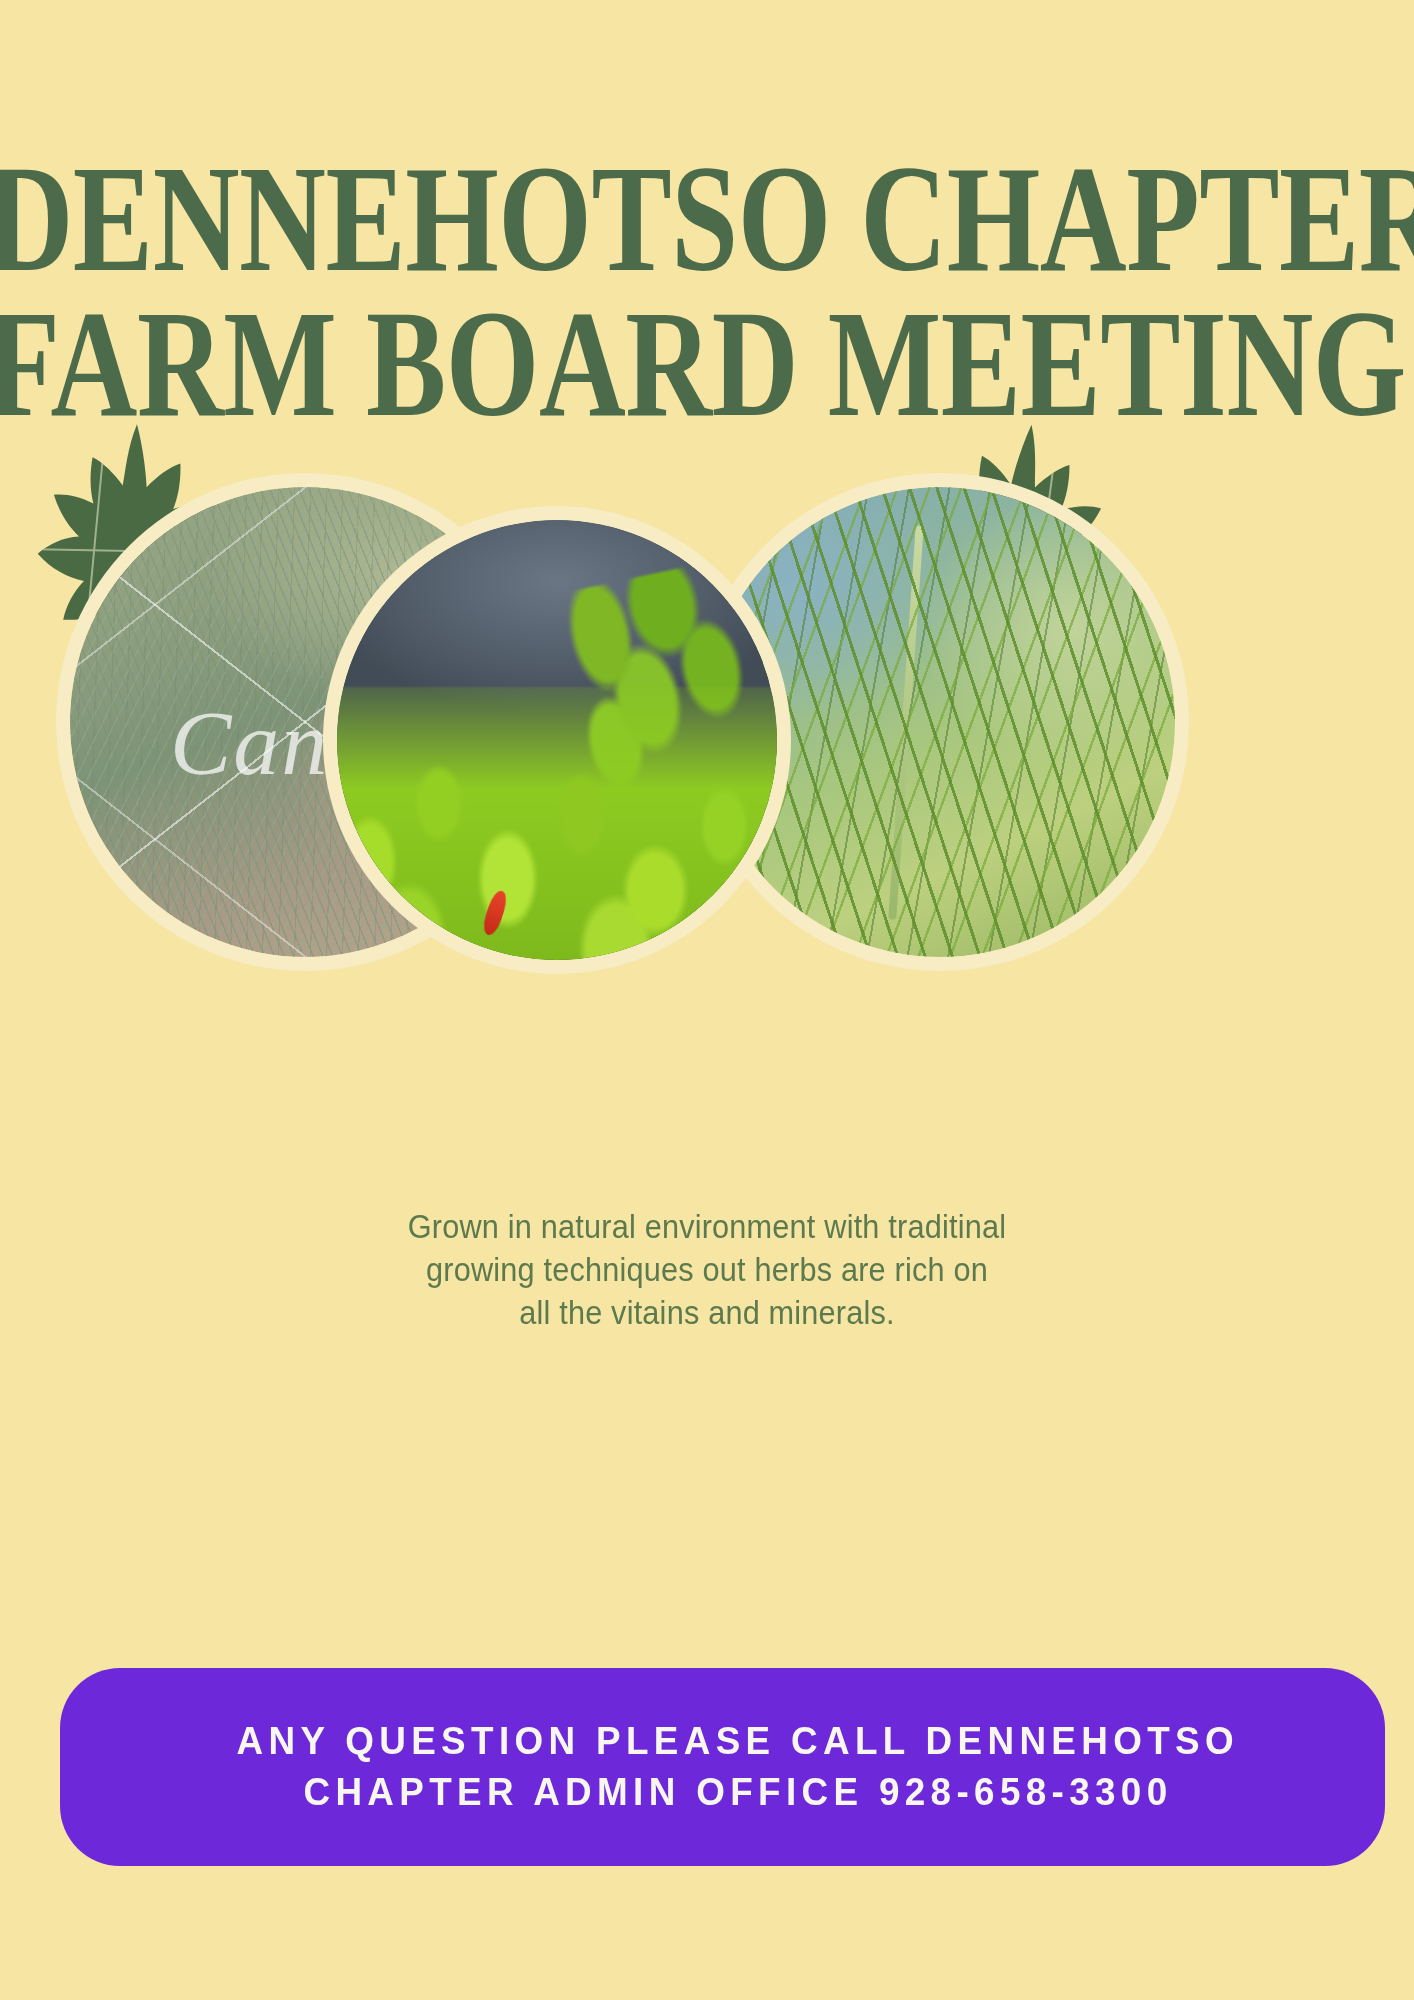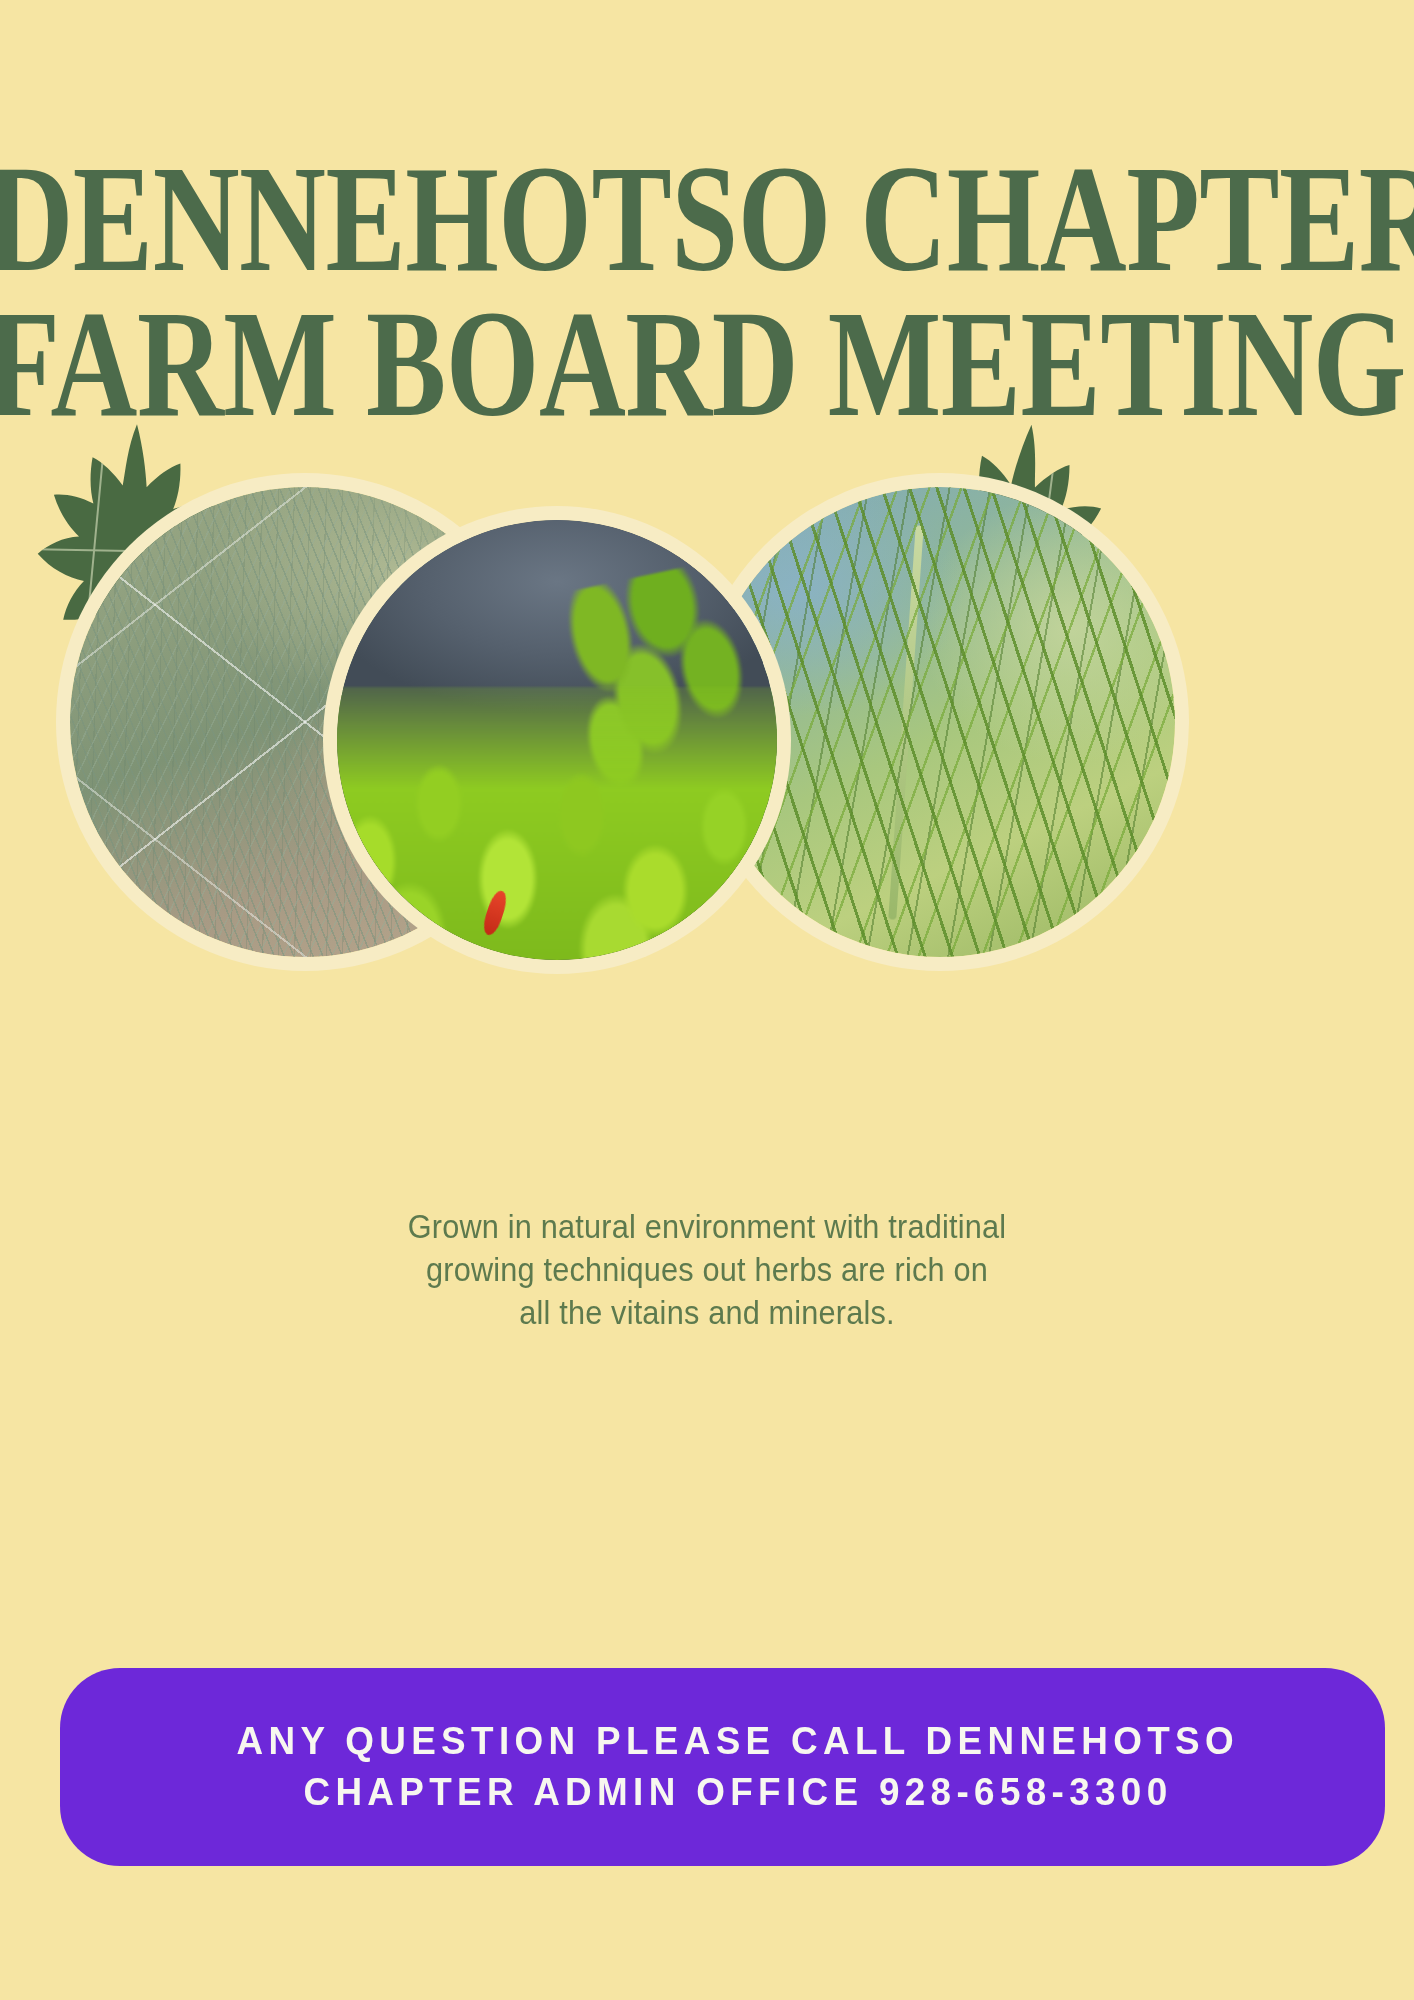--- a/index.html
+++ b/index.html
@@ -334,20 +334,21 @@
       <div class="inner">
         <div class="img-pepper"></div>
         <div class="pepper-cukes"></div>
         <div class="pepper-pile"></div>
         <div class="pepper-redbit"></div>
       </div>
     </div>
 
   </div>
 
+  <div class="wm-word">Can</div>
 
   <div class="caption">
     <span>Grown in natural environment with traditinal</span>
     <span>growing techniques out herbs are rich on</span>
     <span>all the vitains and minerals.</span>
   </div>
 
 
   <div class="banner">
     <div class="bline">ANY QUESTION PLEASE CALL DENNEHOTSO</div>

